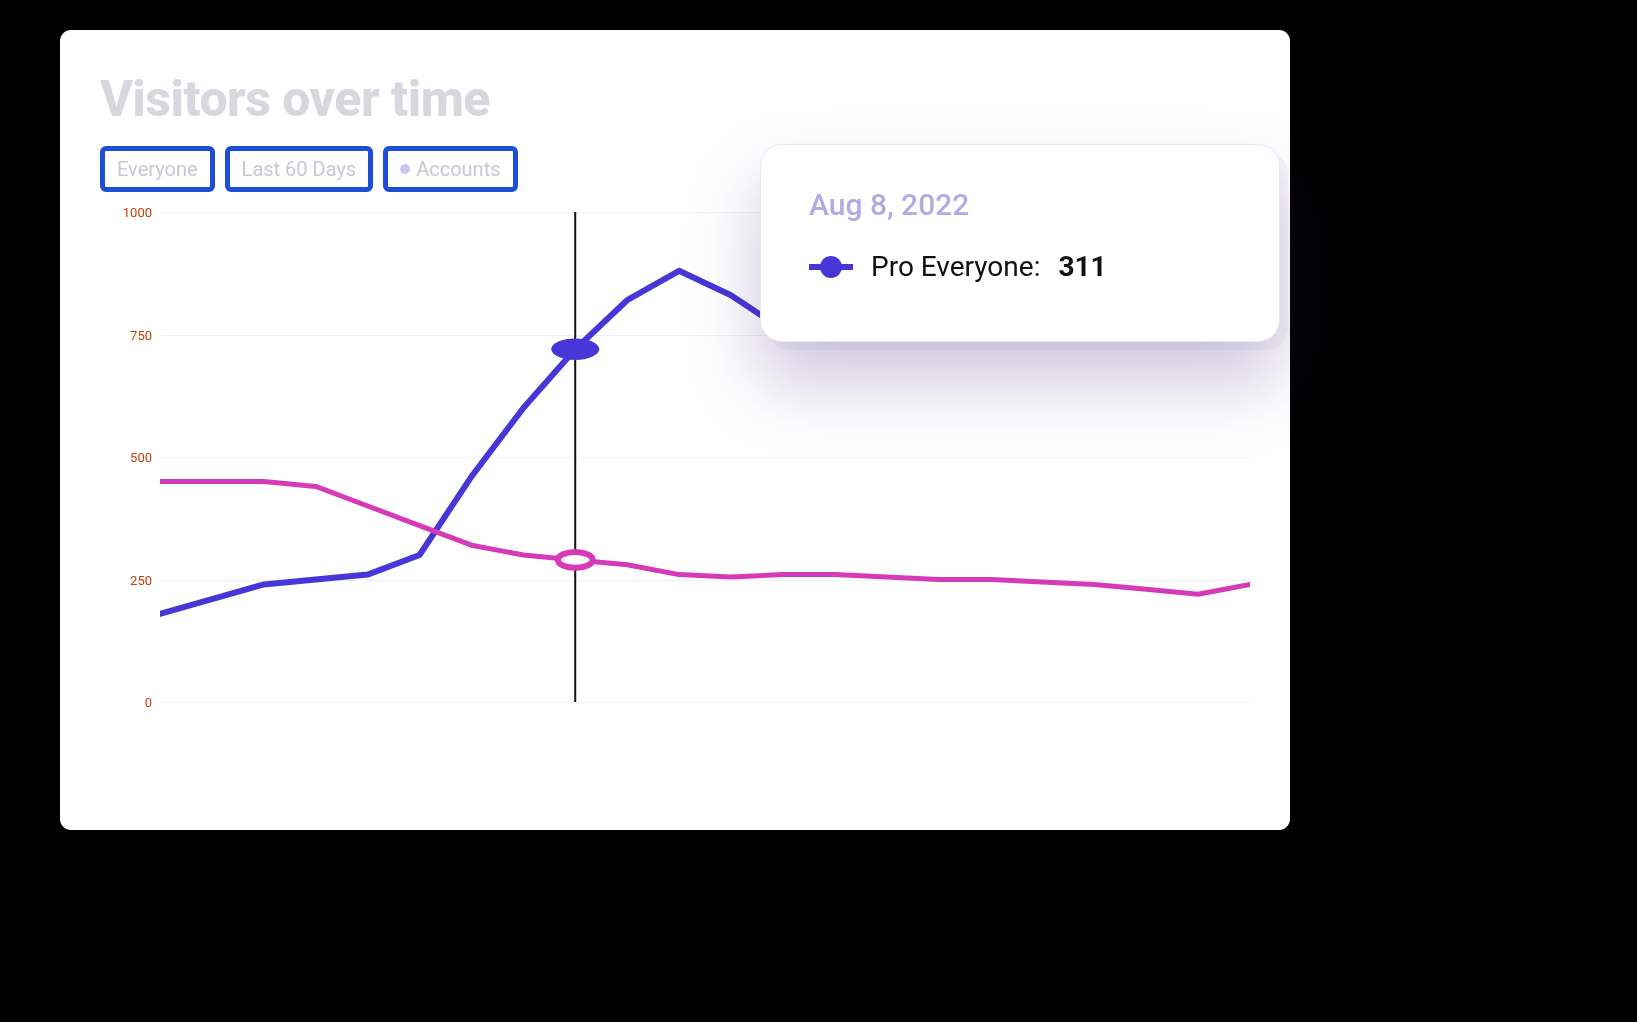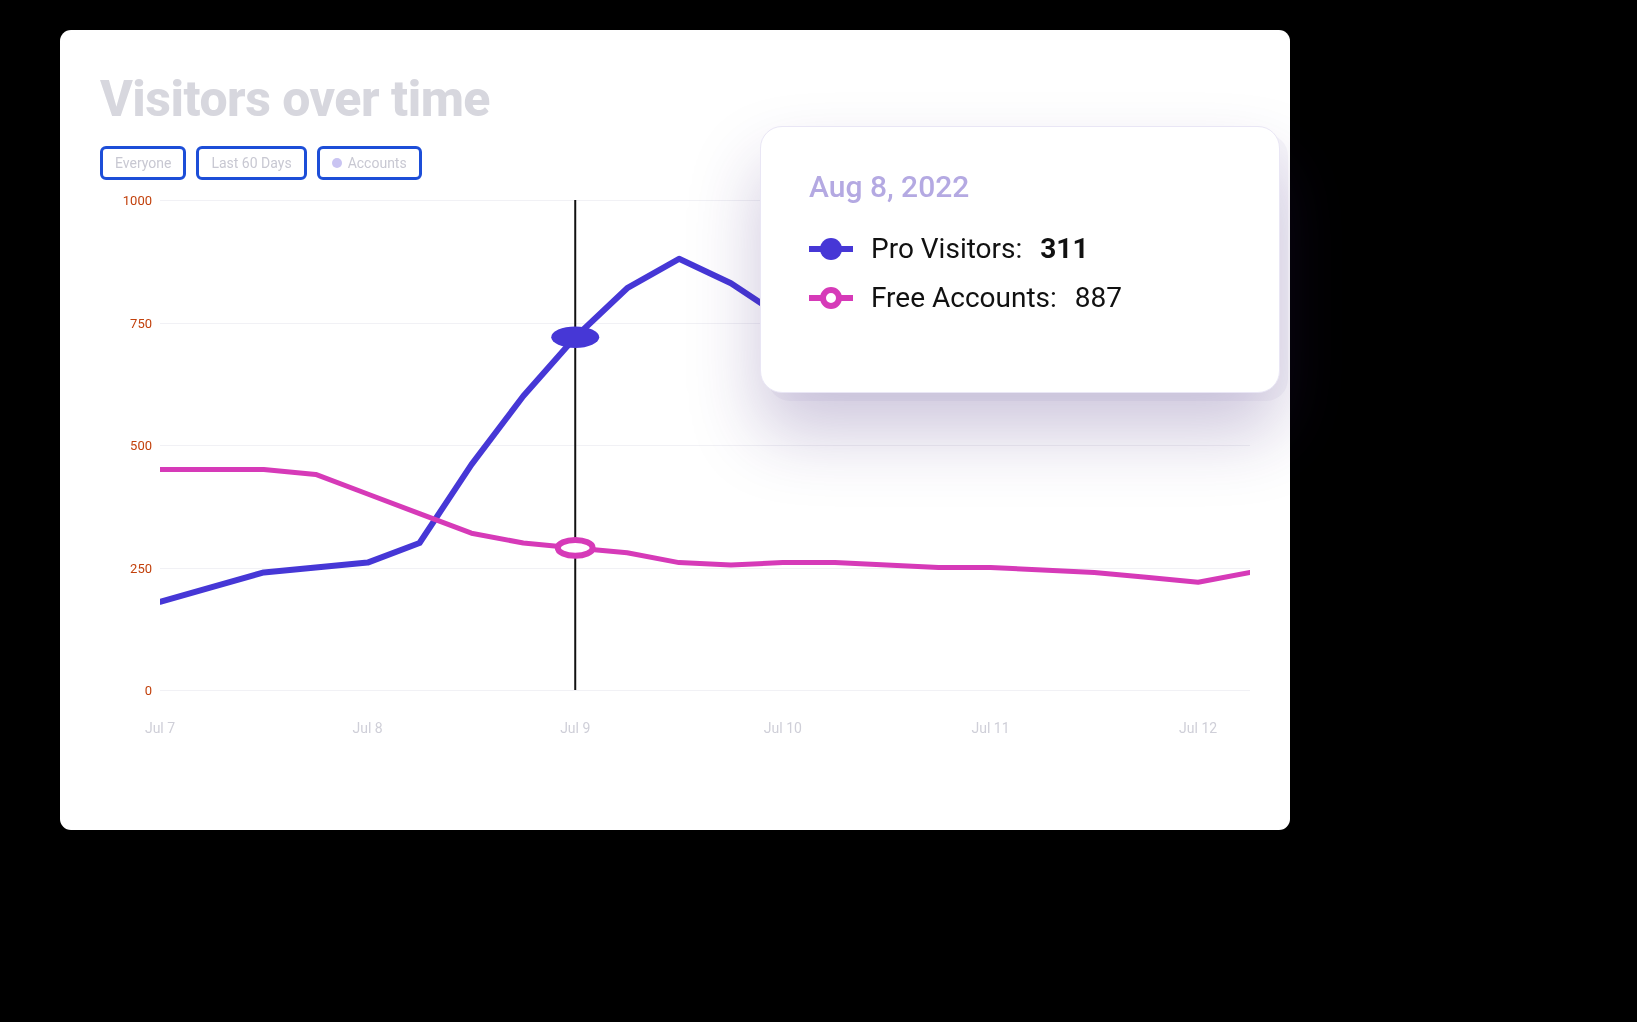--- a/index.html
+++ b/index.html
@@ -28,24 +28,24 @@
     color: #d7d7de;
     letter-spacing: -0.5px;
     margin-bottom: 18px;
   }
   .filters {
     display: flex;
     gap: 10px;
     margin-bottom: 20px;
   }
   .chip {
-    border: 3px solid #1d4ed8;
+    border: 5px solid #1d4ed8;
     border-radius: 6px;
     padding: 6px 12px;
-    font-size: 14px;
+    font-size: 20px;
     color: #c8c8d2;
     display: flex;
     align-items: center;
     gap: 6px;
   }
   .chip .dot {
     width: 10px; height: 10px; border-radius: 50%;
     background: #c9c4f2;
     display: inline-block;
   }
@@ -111,27 +111,27 @@
   }
   .marker-free-outer {
     fill: #fff;
     stroke: #d63ab8;
     stroke-width: 6;
   }
 
   .tooltip {
     position: absolute;
     left: 760px;
-    top: 126px;
+    top: 144px;
     width: 520px;
     background: #fff;
     border: 1px solid #e9e6f5;
     border-radius: 22px;
     box-shadow: 0 40px 70px rgba(60,30,120,0.25), 8px 8px 0 rgba(60,30,120,0.04);
-    padding: 42px 48px 62px 48px;
+    padding: 42px 48px 42px 48px;
   }
   .tooltip-date {
     font-size: 30px;
     font-weight: 500;
     color: #b4a9e2;
     margin-bottom: 28px;
   }
   .tt-row {
     display: flex;
     align-items: center;
@@ -202,45 +202,29 @@
       <svg id="chart-svg" viewBox="0 0 1000 1000" preserveAspectRatio="none">
           <line x1="380.9523809523809" x2="380.9523809523809" y1="0" y2="1000" class="cursor-line" vector-effect="non-scaling-stroke"></line>
           <polyline points="0,820.0000000000001 47.61904761904761,790 95.23809523809523,760 142.85714285714286,750 190.47619047619045,740 238.09523809523807,700 285.7142857142857,540 333.3333333333333,400 380.9523809523809,280 428.57142857142856,180.00000000000006 476.19047619047615,120 523.8095238095239,170.00000000000003 571.4285714285714,240" class="line-pro" vector-effect="non-scaling-stroke"></polyline>
           <polyline points="0,550 47.61904761904761,550 95.23809523809523,550 142.85714285714286,560 190.47619047619045,600 238.09523809523807,640 285.7142857142857,679.9999999999999 333.3333333333333,700 380.9523809523809,710 428.57142857142856,720 476.19047619047615,740 523.8095238095239,745 571.4285714285714,740 619.047619047619,740 666.6666666666666,745 714.2857142857143,750 761.9047619047618,750 809.5238095238095,755 857.1428571428571,760 904.7619047619048,770 952.3809523809523,780 1000,760" class="line-free" vector-effect="non-scaling-stroke"></polyline>
         </svg>
       <svg id="chart-overlay" viewBox="0 0 1000 1000" preserveAspectRatio="none" style="position:absolute;left:0;top:0;width:100%;height:100%;">
           <circle cx="380.9523809523809" cy="280" r="22" class="marker-pro"></circle>
           <circle cx="380.9523809523809" cy="710" r="16" class="marker-free-outer" vector-effect="non-scaling-stroke"></circle>
         </svg>
     </div>
-    <div class="x-axis" id="x-axis">
-        <div class="x-tick" style="left: 0%;">Jul 7</div>
-        <div class="x-tick" style="left: 19.0476%;">Jul 8</div>
-        <div class="x-tick" style="left: 38.0952%;">Jul 9</div>
-        <div class="x-tick" style="left: 57.1429%;">Jul 10</div>
-        <div class="x-tick" style="left: 76.1905%;">Jul 11</div>
-        <div class="x-tick" style="left: 95.2381%;">Jul 12</div>
-      </div>
   </div>
 </div>
 
 <div class="tooltip">
   <div class="tooltip-date">Aug 8, 2022</div>
 
   <div class="tt-row active">
     <span class="tt-marker tt-pro">
       <span class="bar"></span>
         <span class="circ"></span>
     </span>
-    <span class="lbl">Pro Visitors: </span>
+    <span class="lbl">Pro Everyone: </span>
     <span class="val">311</span>
   </div>
 
-  <div class="tt-row">
-    <span class="tt-marker tt-free">
-      <span class="bar"></span>
-        <span class="circ"></span>
-    </span>
-    <span class="lbl">Free Accounts: </span>
-    <span class="val">887</span>
-  </div>
 
 </div>
 
 </body></html>

